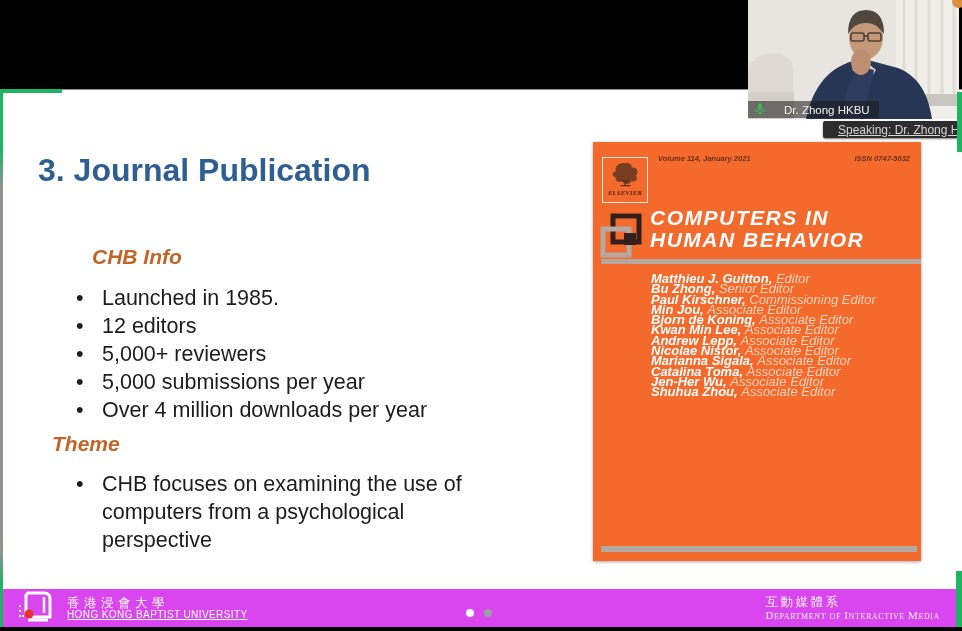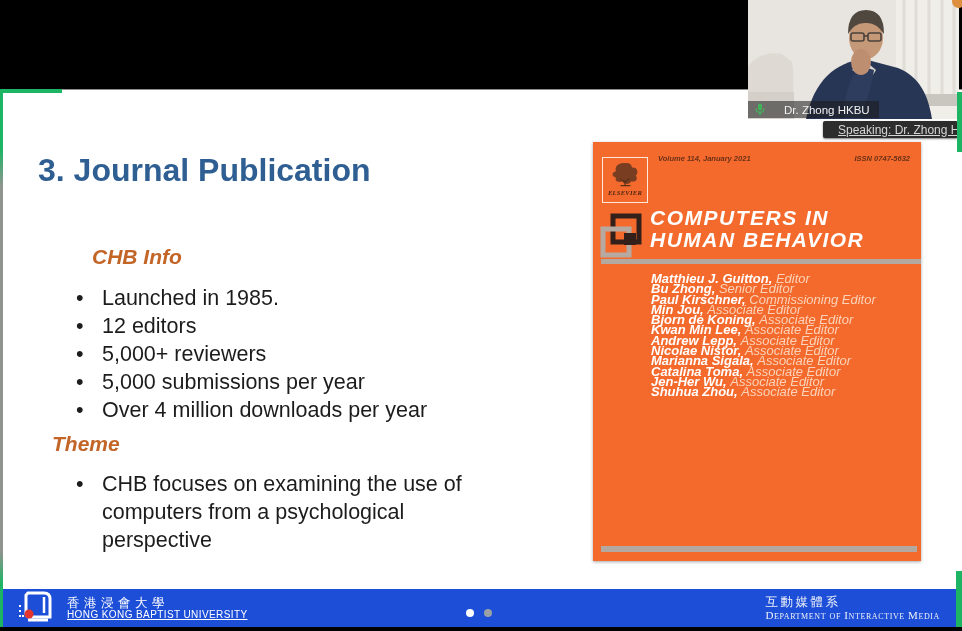--- a/index.html
+++ b/index.html
@@ -54,21 +54,21 @@
   .video{position:absolute;left:748px;top:0;width:211px;height:119px;overflow:hidden;background:#e8e5e0;}
   .name-tag{position:absolute;left:0;bottom:1px;height:17px;display:flex;align-items:center;gap:19px;
     padding:0 9px 0 7px;background:rgba(25,25,25,.55);color:#f2f2f2;font-size:11.5px;white-space:nowrap;}
   .speaking{position:absolute;left:823px;top:121px;width:135px;height:17px;background:#2d2d2d;border-radius:2px;
     display:flex;align-items:center;padding:0 6px;box-sizing:border-box;box-shadow:0 1px 2px rgba(0,0,0,.5);}
   .speaking .sep{width:1px;height:9px;background:#5a5a5a;margin:0 5px 0 4px;}
   .speaking .sp-text{color:#d6d6d6;font-size:12px;white-space:nowrap;text-decoration:underline;}
   .speaking .smudge{margin-left:3px;width:18px;height:9px;background:#202020;border-radius:2px;}
 
   
-  .footer{position:absolute;left:0;top:589px;width:962px;height:38px;background:#1d4ed8;}
+  .footer{position:absolute;left:0;top:589px;width:962px;height:38px;background:#d946ef;}
   .uni-block{position:absolute;left:18px;top:2px;display:flex;align-items:center;gap:9px;}
   .uni-text .cn{color:#fff;font-size:12.5px;letter-spacing:4.5px;line-height:14px;}
   .uni-text .en{color:#fff;font-size:10px;letter-spacing:.4px;line-height:10px;text-decoration:underline;}
   .dept-block{position:absolute;right:22px;top:6px;text-align:left;}
   .dept-block .cn{color:#eef2f8;font-size:12.5px;letter-spacing:2.5px;line-height:14px;}
   .dept-block .en{color:#eef2f8;font-family:Liberation Serif, serif;font-variant:small-caps;font-size:11px;line-height:13px;letter-spacing:.6px;}
   .dots{position:absolute;left:466px;top:609px;display:flex;gap:10px;}
   .dot{width:8px;height:8px;border-radius:50%;}
   .dot.active{background:#ffffff;}
   .dot.inactive{background:#9aa0a6;}

